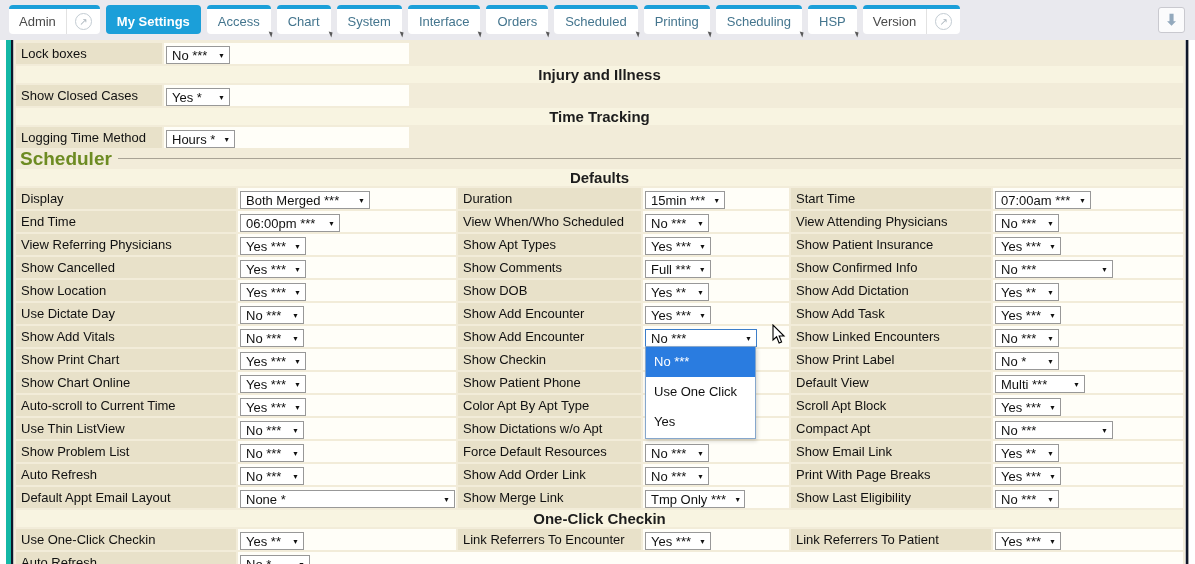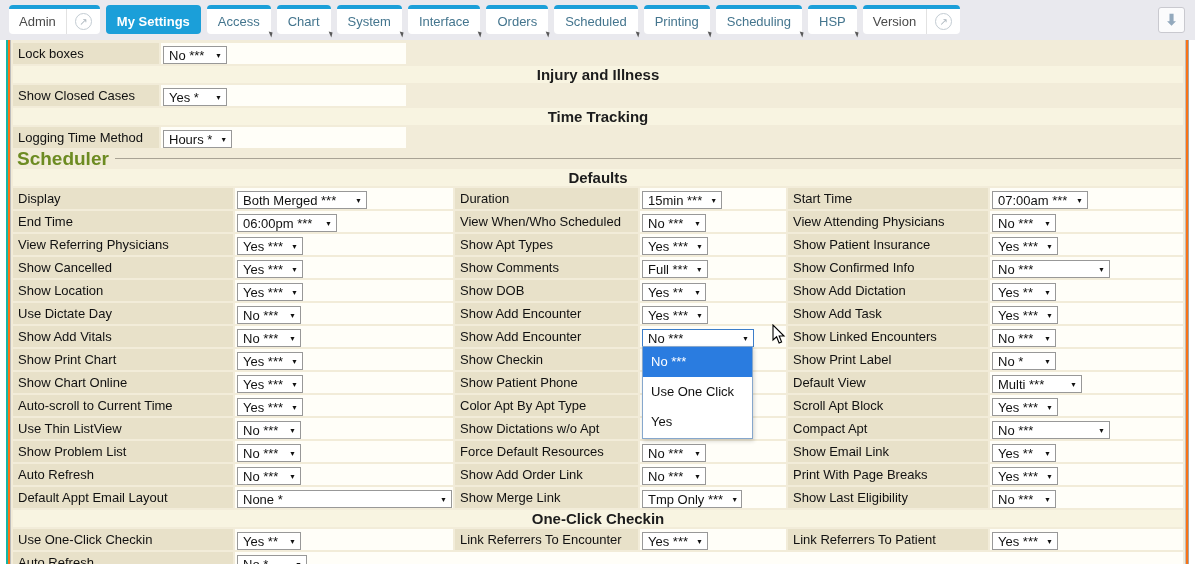--- a/index.html
+++ b/index.html
@@ -19,22 +19,22 @@
     color:#a9b4bc; font-size:10px; line-height:15px; text-align:center; display:inline-block; }
   .tab.active { background:#1b9fd9; border-top-color:#1b9fd9; color:#fff; font-weight:bold; }
   .tab.tail::after { content:""; position:absolute; right:-1px; bottom:-3px;
     width:0; height:0; border-left:4px solid transparent; border-top:5px solid #5a5a5a;
     transform:rotate(14deg); }
   .scrollbtn { position:absolute; right:10px; top:7px; width:27px; height:26px;
     background:#fbfbfc; border:1px solid #c9c9cf; border-radius:3px; display:flex;
     align-items:center; justify-content:center; color:#93a9bd; font-size:15px;
     font-weight:bold; cursor:pointer; }
   
-  .frame { position:relative; height:524px; margin:0 6px; border-left:2px solid #14b8a6;
-    border-right:1px solid #a6a6a6; background:#f97316; }
+  .frame { position:relative; height:524px; margin:0 6px; border-left:5px solid #14b8a6;
+    border-right:1px solid #a6a6a6; background:#0f172a; }
   .frame-in { height:100%; margin:0 2px; border-left:1px solid #bdbdbd;
     border-right:1px solid #bdbdbd; background:#f2ecd9; padding:3px 2px 0 2px; overflow:hidden; }
   
   .hdr { height:17px; line-height:17px; margin-bottom:2px; background:#f8f4e1;
     text-align:center; font-size:15px; font-weight:bold; color:#1d1d1d; }
   .row, .grow { display:flex; margin-bottom:2px; }
   .c { height:21px; line-height:21px; font-size:13px; color:#111; }
   .lab { background:#e8e1c9; padding-left:5px; margin-right:2px; white-space:nowrap; overflow:hidden; }
   .val { background:#fffef8; position:relative; }
   

